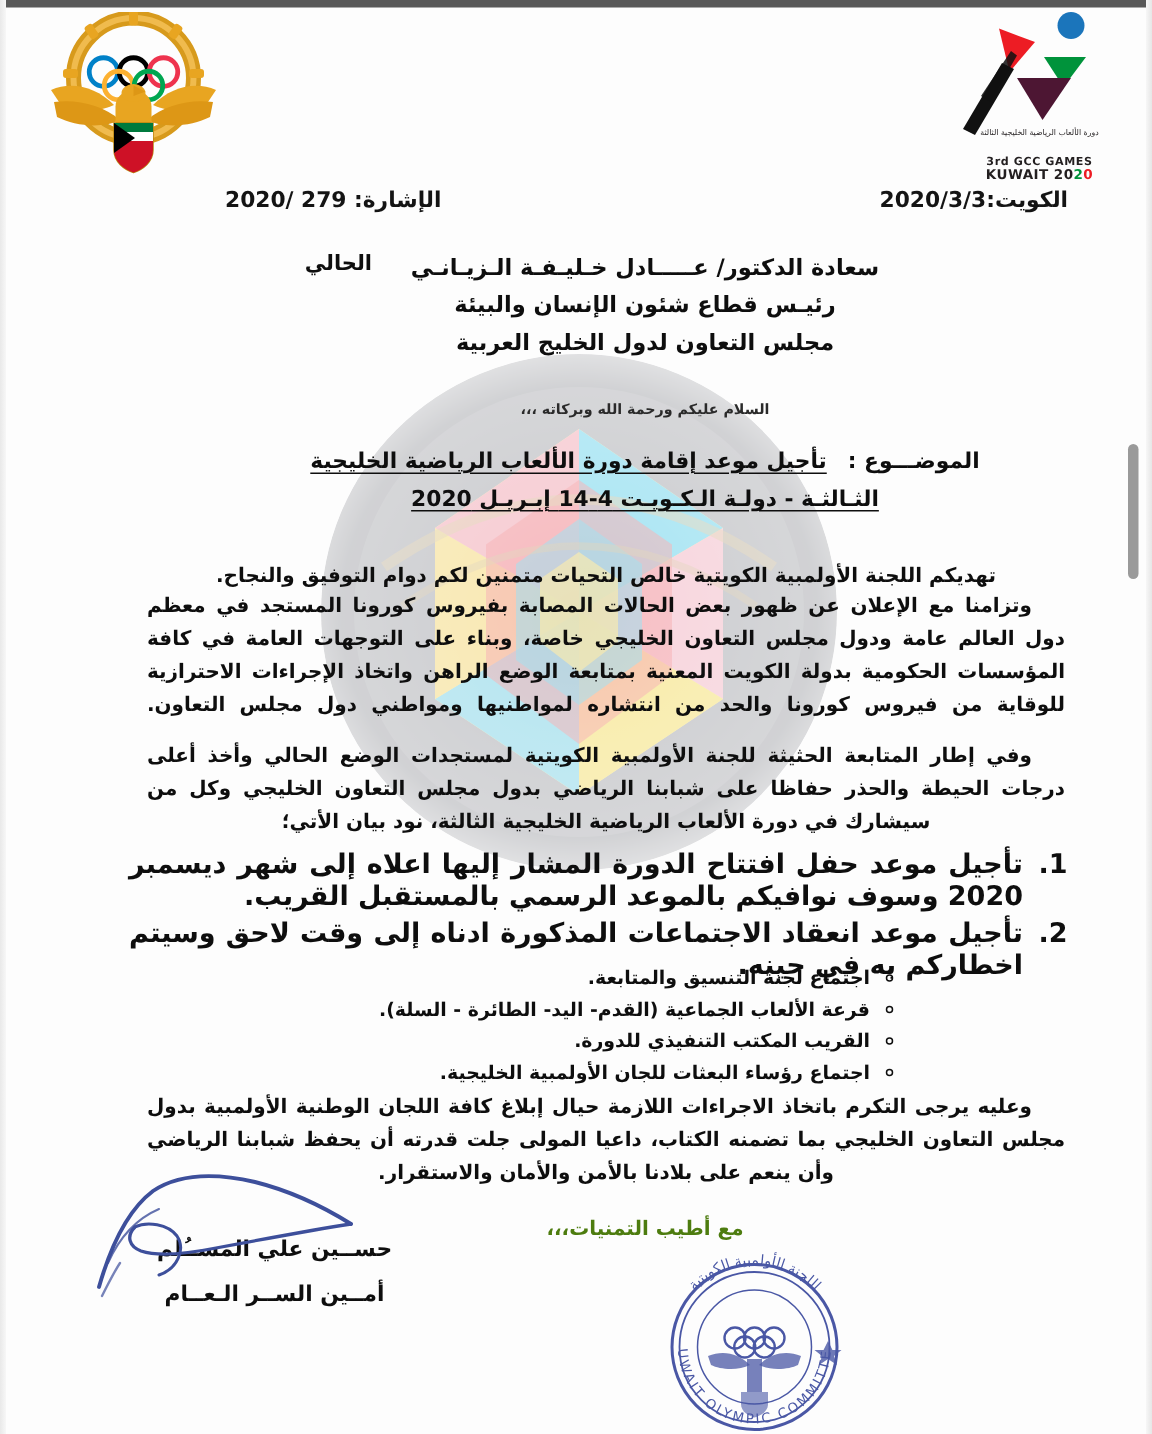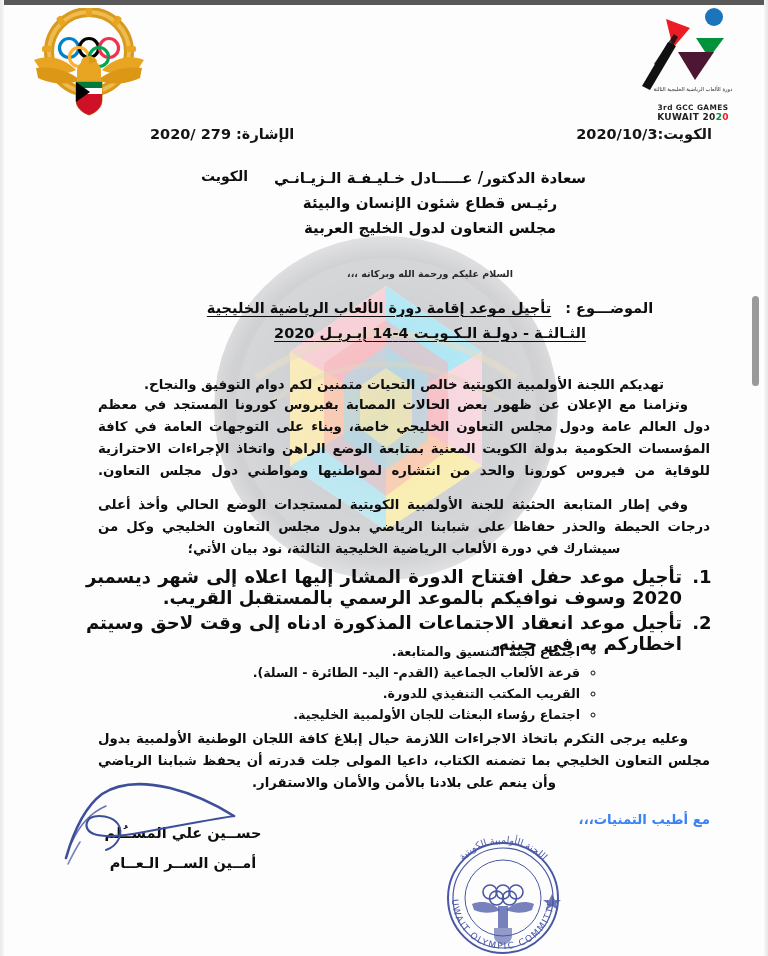--- a/index.html
+++ b/index.html
@@ -258,23 +258,24 @@
     text-align: right;
     margin-bottom: 1px;
   }
 
   
   .closing {
     position: absolute;
     top: 812px;
     right: 58px;
     width: 560px;
+    text-align: center;
     font-size: 13.3px;
     font-weight: bold;
-    color: #3b82f6;
+    color: #4d7c0f;
   }
   .signer {
     position: absolute;
     top: 818px;
     right: 470px;
     width: 230px;
     text-align: center;
     font-size: 14.5px;
     line-height: 30px;
     font-weight: bold;
@@ -396,31 +397,31 @@
     </svg>
     <div class="gcc-caption">
       <span class="gcc-ar">دورة الألعاب الرياضية الخليجية الثالثة</span>
       <span class="gcc-en">3rd GCC GAMES</span>
       <span class="gcc-kw"><span>KUWAIT</span>&nbsp;<span>20</span><span class="y-green">2</span><span class="y-red">0</span></span>
     </div>
   </div>
 
   <div class="ref-row">
     <div class="ref-text">الإشارة: 279 /2020</div>
-    <div class="date-text">الكويت:2020/10/3</div>
+    <div class="date-text">الكويت:2020/3/3</div>
   </div>
 
   <div class="doc-body">
 
     <div class="blk addressee">
       <span class="ln">سعادة الدكتور/ عـــــادل خـليـفـة الـزيـانـي</span>
       <span class="ln">رئيـس قطاع شئون الإنسان والبيئة</span>
       <span class="ln">مجلس التعاون لدول الخليج العربية</span>
     </div>
-    <div class="honorific">الكويت</div>
+    <div class="honorific">الحالي</div>
 
     <div class="blk salutation">السلام عليكم ورحمة الله وبركاته ،،،</div>
 
     <div class="blk subject-wrap">
       <div class="subject-line1"><span class="subject-label">الموضـــوع  :</span><span class="subject-underline">تأجيل موعد إقامة دورة الألعاب الرياضية الخليجية</span></div>
       <div class="subject-line2">الثـالثـة - دولـة الـكـويـت 4-14 إبـريـل 2020</div>
     </div>
 
     <div class="blk para p1">تهديكم اللجنة الأولمبية الكويتية خالص التحيات متمنين لكم دوام التوفيق والنجاح.</div>
     <div class="blk para p2">وتزامنا مع الإعلان عن ظهور بعض الحالات المصابة بفيروس كورونا المستجد في معظم دول العالم عامة ودول مجلس التعاون الخليجي خاصة، وبناء على التوجهات العامة في كافة المؤسسات الحكومية بدولة الكويت المعنية بمتابعة الوضع الراهن واتخاذ الإجراءات الاحترازية للوقاية من فيروس كورونا والحد من انتشاره لمواطنيها ومواطني دول مجلس التعاون.</div>

